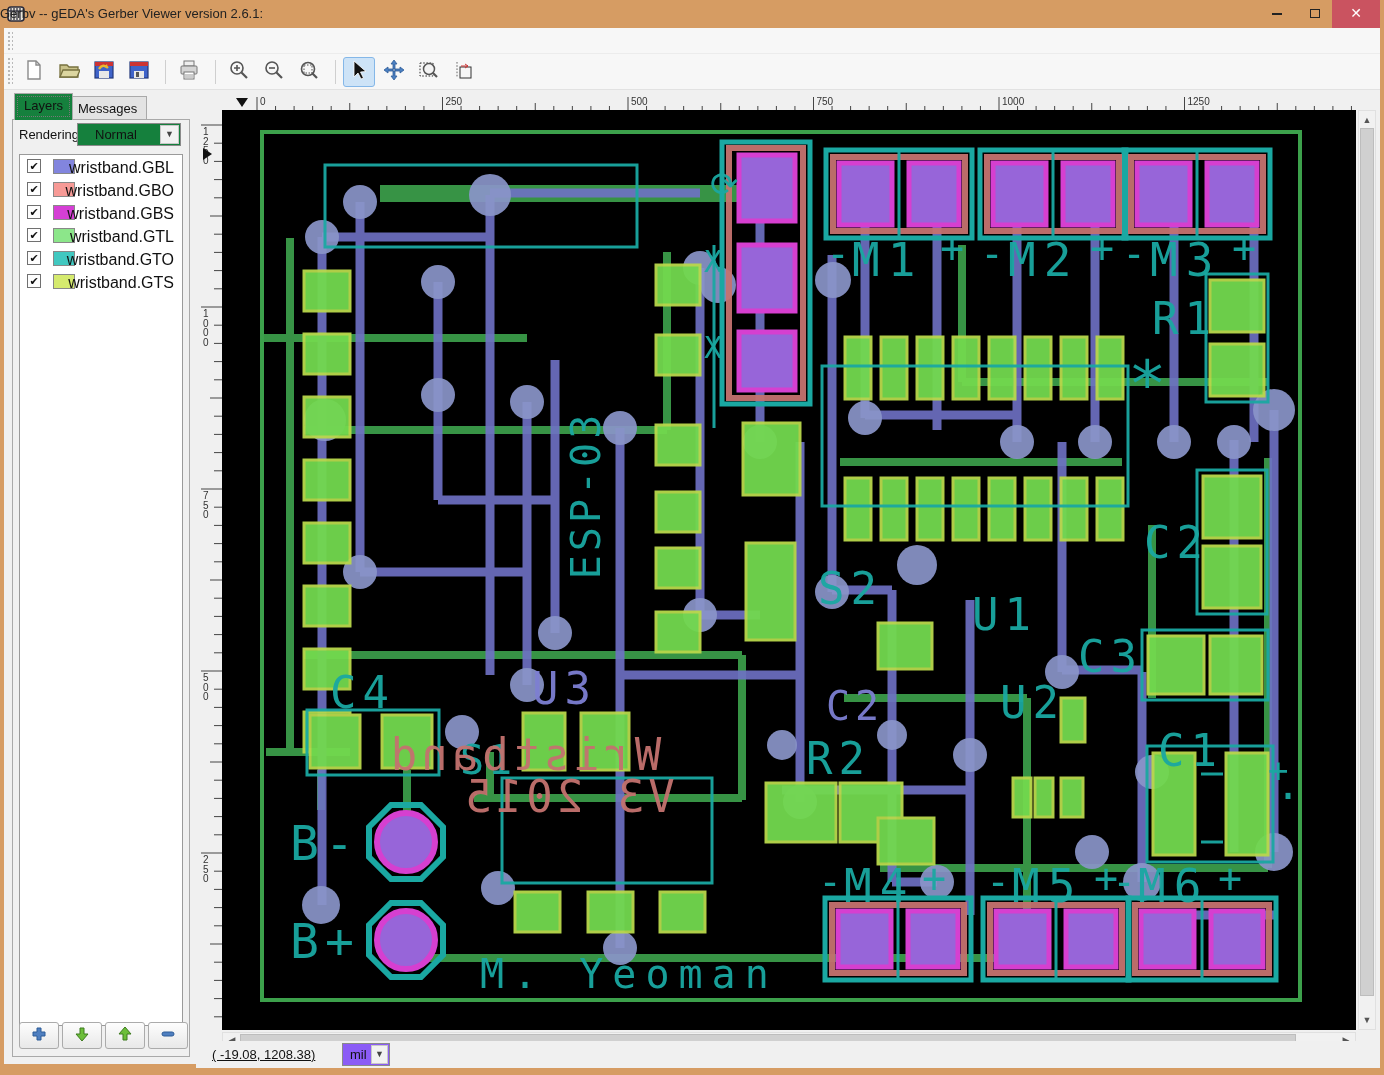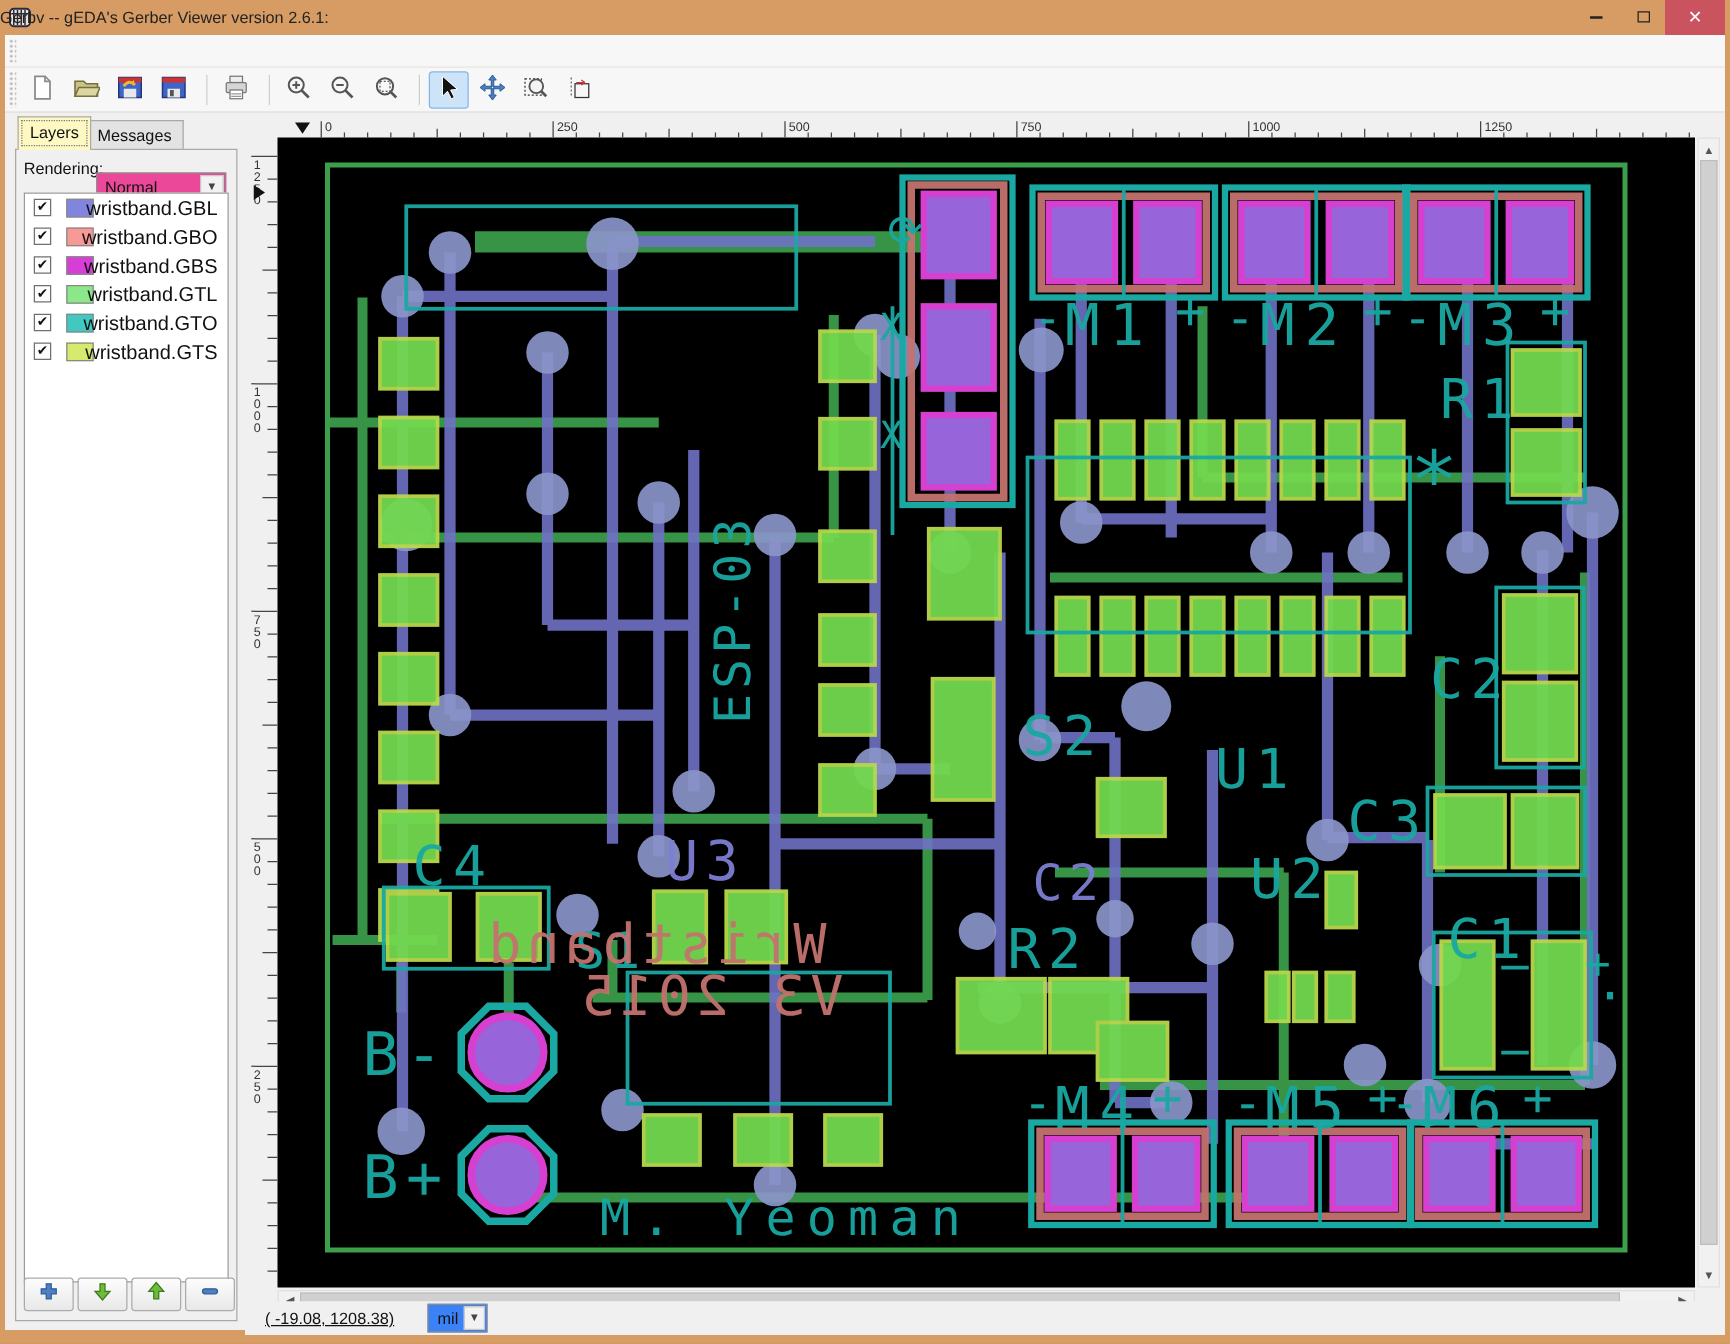--- a/index.html
+++ b/index.html
@@ -34,27 +34,27 @@
   #tool-items { position:absolute; left:14px; top:2px; height:32px; display:flex; align-items:center; }
   .tool-btn { width:32px; height:30px; margin-right:3px; display:flex; align-items:center; justify-content:center;
     border:1px solid transparent; border-radius:3px; }
   .tool-btn.selected { background:#cde3f7; border-color:#84b7e8; }
   .tool-sep { width:1px; height:24px; background:#cfcfcf; margin:0 7px; }
 
   
   #sidebar { position:absolute; left:4px; top:90px; width:192px; height:974px; background:#f0f0f0; }
   .tab { position:absolute; top:6px; height:24px; padding:0 9px; line-height:23px; font-size:13px; color:#111;
     background:#e3e3e3; border:1px solid #a9a9a9; border-bottom:none; }
-  #tab-layers { left:10px; top:3px; height:27px; background:#fef9c3; z-index:2; outline:1px dotted #777; outline-offset:-4px; }
+  #tab-layers { left:10px; top:3px; height:27px; background:#15803d; z-index:2; outline:1px dotted #777; outline-offset:-4px; }
   #tab-messages { left:64px; }
   #side-frame { position:absolute; left:8px; top:29px; width:178px; height:938px; border:1px solid #a9a9a9;
     background:#f0f0f0; }
   #rendering-row { position:absolute; left:6px; top:7px; font-size:13px; color:#111; }
-  #rendering-combo { position:absolute; left:64px; top:18px; width:104px; height:23px; background:#ec4899;
-    border:1px solid #8a8a8a; font-size:13px; line-height:21px; padding-left:6px; color:#111; }
+  #rendering-combo { position:absolute; left:64px; top:3px; width:104px; height:23px; background:#15803d;
+    border:1px solid #8a8a8a; font-size:13px; line-height:21px; padding-left:17px; color:#111; }
   #rendering-arrow { position:absolute; right:1px; top:1px; width:19px; height:19px; border:1px solid #c8c8c8;
     background:#f2f2f2; text-align:center; line-height:17px; font-size:9px; color:#444; }
   #layer-list { position:absolute; left:6px; top:34px; width:164px; height:872px; background:#fff;
     border:1px solid #9a9a9a; overflow:hidden; }
   .layer-row { position:relative; height:23px; }
   .layer-row .cb { position:absolute; left:7px; top:4px; width:14px; height:14px; background:#fdfdfd;
     border:1px solid #707070; font-size:11px; line-height:13px; text-align:center; color:#111; }
   .layer-row .swatch { position:absolute; left:33px; top:4px; width:22px; height:15px; border:1px solid #888; }
   .layer-row .lname { position:absolute; right:8px; top:4px; font-size:16px; color:#111; }
   #layer-btns { position:absolute; left:6px; bottom:7px; display:flex; gap:3px; }
@@ -74,21 +74,21 @@
   #vs-dn { bottom:1px; left:0; width:16px; height:16px; line-height:16px; }
   #vs-thumb { position:absolute; left:1px; top:17px; width:14px; height:868px; background:#d0d0d0; border:1px solid #bdbdbd; }
   #hs-lt { left:1px; top:0; width:16px; height:15px; line-height:15px; }
   #hs-rt { right:1px; top:0; width:16px; height:15px; line-height:15px; }
   #hs-thumb { position:absolute; left:17px; top:1px; width:1056px; height:13px; background:#d0d0d0; border:1px solid #bdbdbd; }
 
   
   #statusbar { position:absolute; left:196px; top:1041px; width:1184px; height:27px; background:#f0f0f0;
     font-size:13px; color:#111; }
   #coords { position:absolute; left:16px; top:6px;text-decoration:underline; }
-  #unit-combo { position:absolute; left:146px; top:2px; width:48px; height:23px; background:#3b82f6;
+  #unit-combo { position:absolute; left:146px; top:2px; width:48px; height:23px; background:#8b5cf6;
     border:1px solid #8a8a8a; line-height:21px; padding-left:7px; }
   #unit-arrow { position:absolute; right:1px; top:1px; width:17px; height:19px; border:1px solid #c8c8c8;
     background:#f2f2f2; text-align:center; line-height:17px; font-size:9px; color:#444; }
   #hint { position:absolute; left:207px; top:6px; }
 
   #bottom-frame { position:absolute; left:0; top:1068px; width:1384px; height:7px; background:#d69c63; }
   #left-frame { position:absolute; left:0; top:28px; width:4px; height:1040px; background:#d69c63; }
   #right-frame { position:absolute; left:1380px; top:28px; width:4px; height:1040px; background:#d69c63; }
   text.pcbt { font-family:"DejaVu Sans Mono", monospace; }
 </style>

